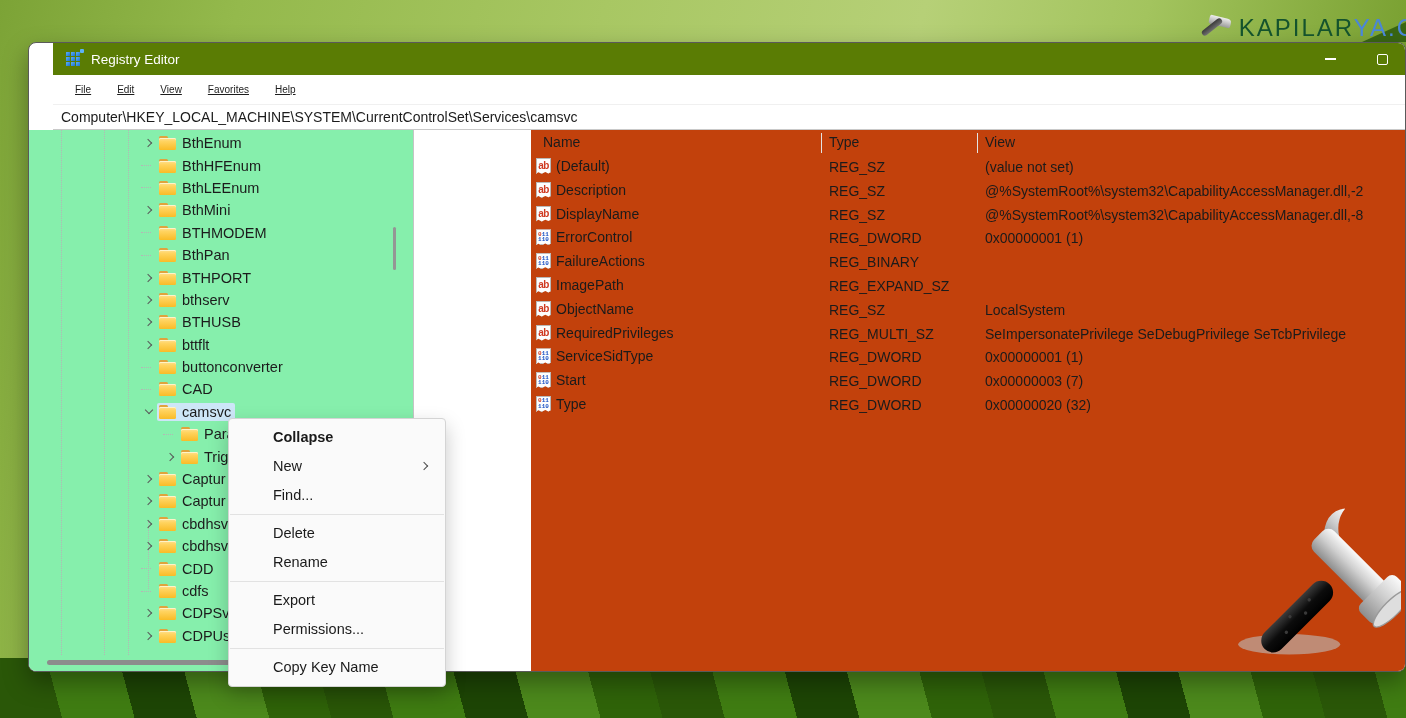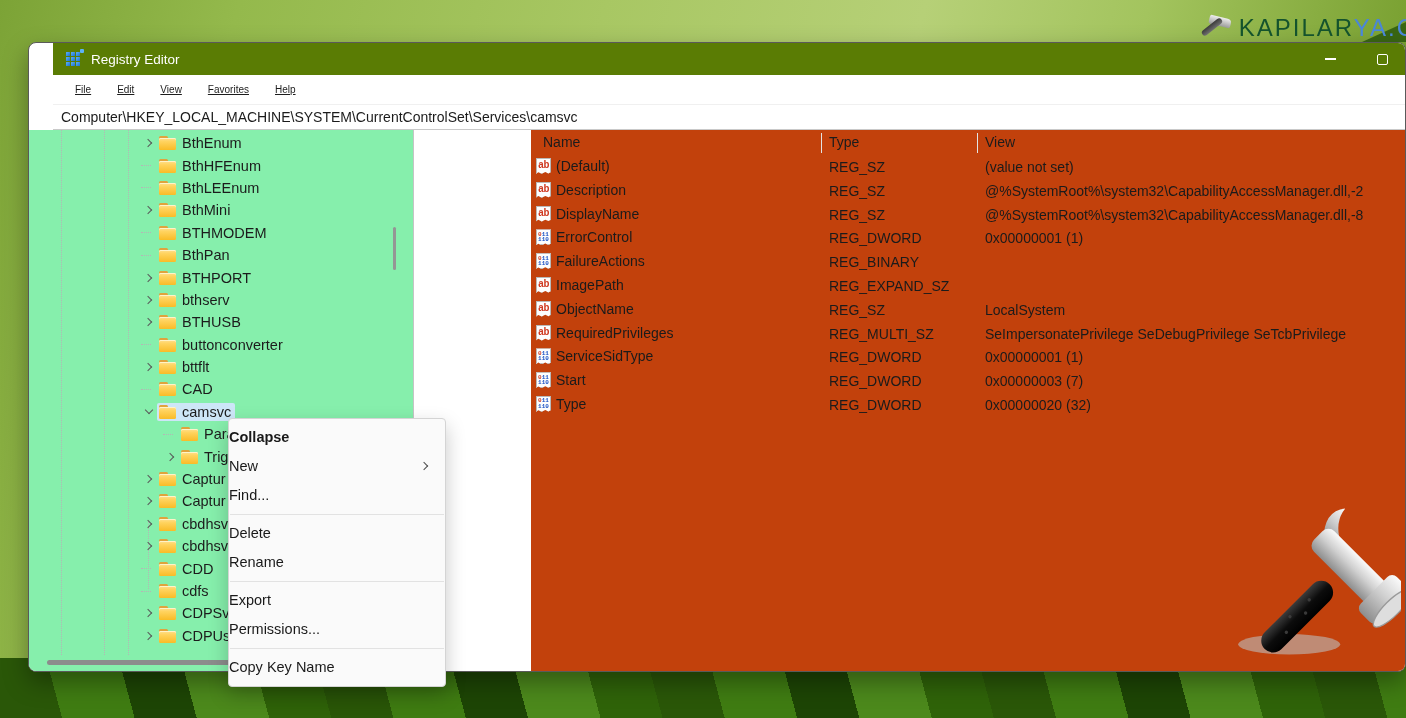--- a/index.html
+++ b/index.html
@@ -86,32 +86,32 @@
   .col-data { position:absolute; left:454px; top:2px; }
   .hdr-sep { position:absolute; top:1px; width:1px; height:20px; background:#e3e3e3; }
   .hs1{left:290px;} .hs2{left:446px;}
   .list-rows { position:absolute; top:26px; left:0; right:0; }
   .list-row { position:relative; height:23.8px; font-size:14px; color:#1b1b1b; white-space:nowrap; }
   .cell-name { position:absolute; left:5px; top:2px; display:flex; align-items:center; gap:5px; }
   .cell-type { position:absolute; left:298px; top:3px; }
   .cell-data { position:absolute; left:454px; top:3px; }
   .vicon { position:relative; width:15px; height:16px; background:#fdfdfd; border:1px solid #b9b9b9;
     flex:none; display:flex; flex-direction:column; align-items:center; justify-content:center;
-    clip-path:polygon(0 0,100% 0,100% 88%,83% 97%,62% 88%,38% 99%,16% 89%,0 98%);font-family:Liberation Mono, monospace; }
+    clip-path:polygon(0 0,100% 0,100% 88%,83% 97%,62% 88%,38% 99%,16% 89%,0 98%); }
   .vicon.string { color:#cf3a21; font-size:10px; font-weight:700; line-height:10px; letter-spacing:-0.5px; }
   .vicon.binary { font-size:6px; font-weight:700; line-height:5.5px; color:#1b52c4; letter-spacing:0; font-family:"Liberation Mono",monospace; }
   .vicon.binary b { color:#cf3a21; font-weight:700; }
 
   .hammer-art { position:absolute; right:4px; bottom:8px; width:176px; height:170px; }
 
   
   .context-menu { position:absolute; left:228px; top:418px; width:218px; z-index:100;
     background:#fafafa; border:1px solid #d4d4d4; border-radius:4px;
     box-shadow:0 8px 20px rgba(0,0,0,.22); padding:4px 0; }
-  .menu-item { position:relative; height:29px; line-height:29px; 
+  .menu-item { position:relative; height:29px; line-height:29px; padding-left:44px;
     font-size:14.5px; color:#1a1a1a; white-space:nowrap; }
   .menu-item.bold { font-weight:700; }
   .sub-arrow { position:absolute; right:18px; top:11px; width:6px; height:6px;
     border-right:1.5px solid #4c4c4c; border-bottom:1.5px solid #4c4c4c; transform:rotate(-45deg); }
   .menu-sep { height:1px; background:#e2e2e2; margin:4px 1px; }
 </style>
 </head>
 <body>
 
 <div class="desktop"></div>
@@ -244,34 +244,34 @@
             <span class="chev-box">
               <span class="chev right"></span>
             </span>
             <span class="row-main">
               <span class="folder"></span>
               <span class="tree-label">BTHUSB</span>
             </span>
           </div>
           <div class="tree-row">
             <span class="chev-box">
+              <span class="chev right"></span>
+            </span>
+            <span class="row-main">
+              <span class="folder"></span>
+              <span class="tree-label">bttflt</span>
+            </span>
+          </div>
+          <div class="tree-row">
+            <span class="chev-box">
               <span class="dash"></span>
             </span>
             <span class="row-main">
               <span class="folder"></span>
               <span class="tree-label">buttonconverter</span>
-            </span>
-          </div>
-          <div class="tree-row">
-            <span class="chev-box">
-              <span class="chev right"></span>
-            </span>
-            <span class="row-main">
-              <span class="folder"></span>
-              <span class="tree-label">bttflt</span>
             </span>
           </div>
           <div class="tree-row">
             <span class="chev-box">
               <span class="dash"></span>
             </span>
             <span class="row-main">
               <span class="folder"></span>
               <span class="tree-label">CAD</span>
             </span>

